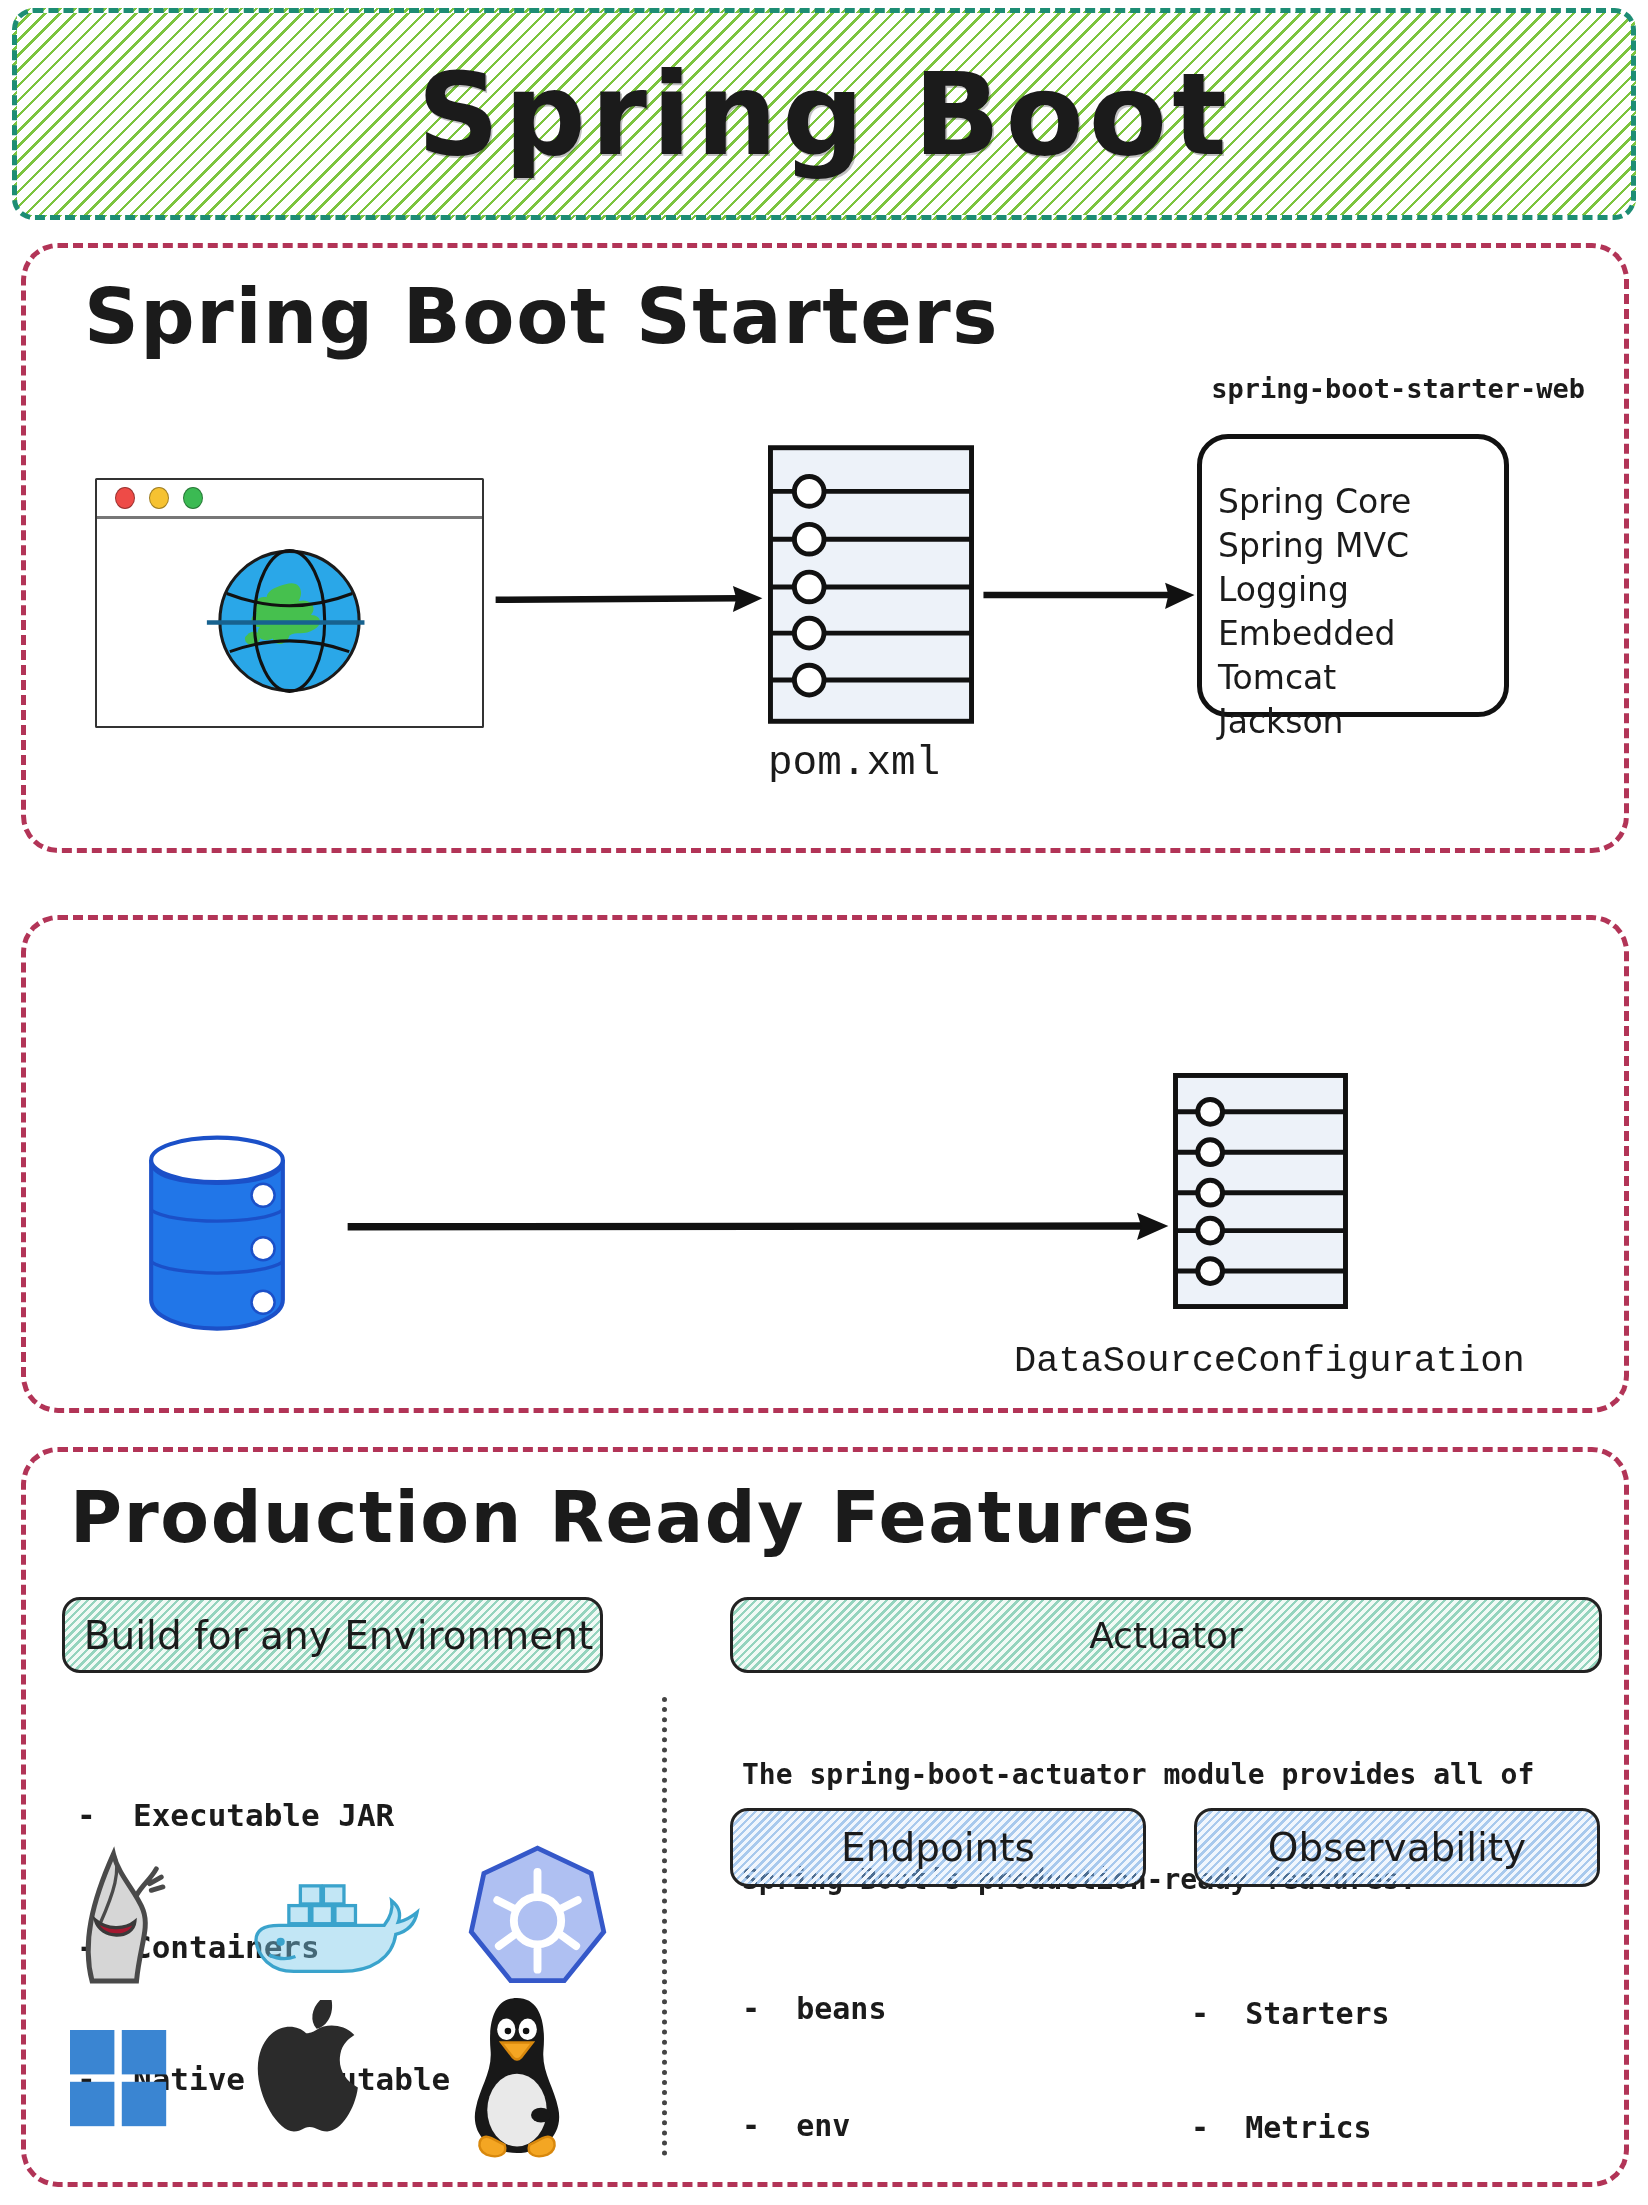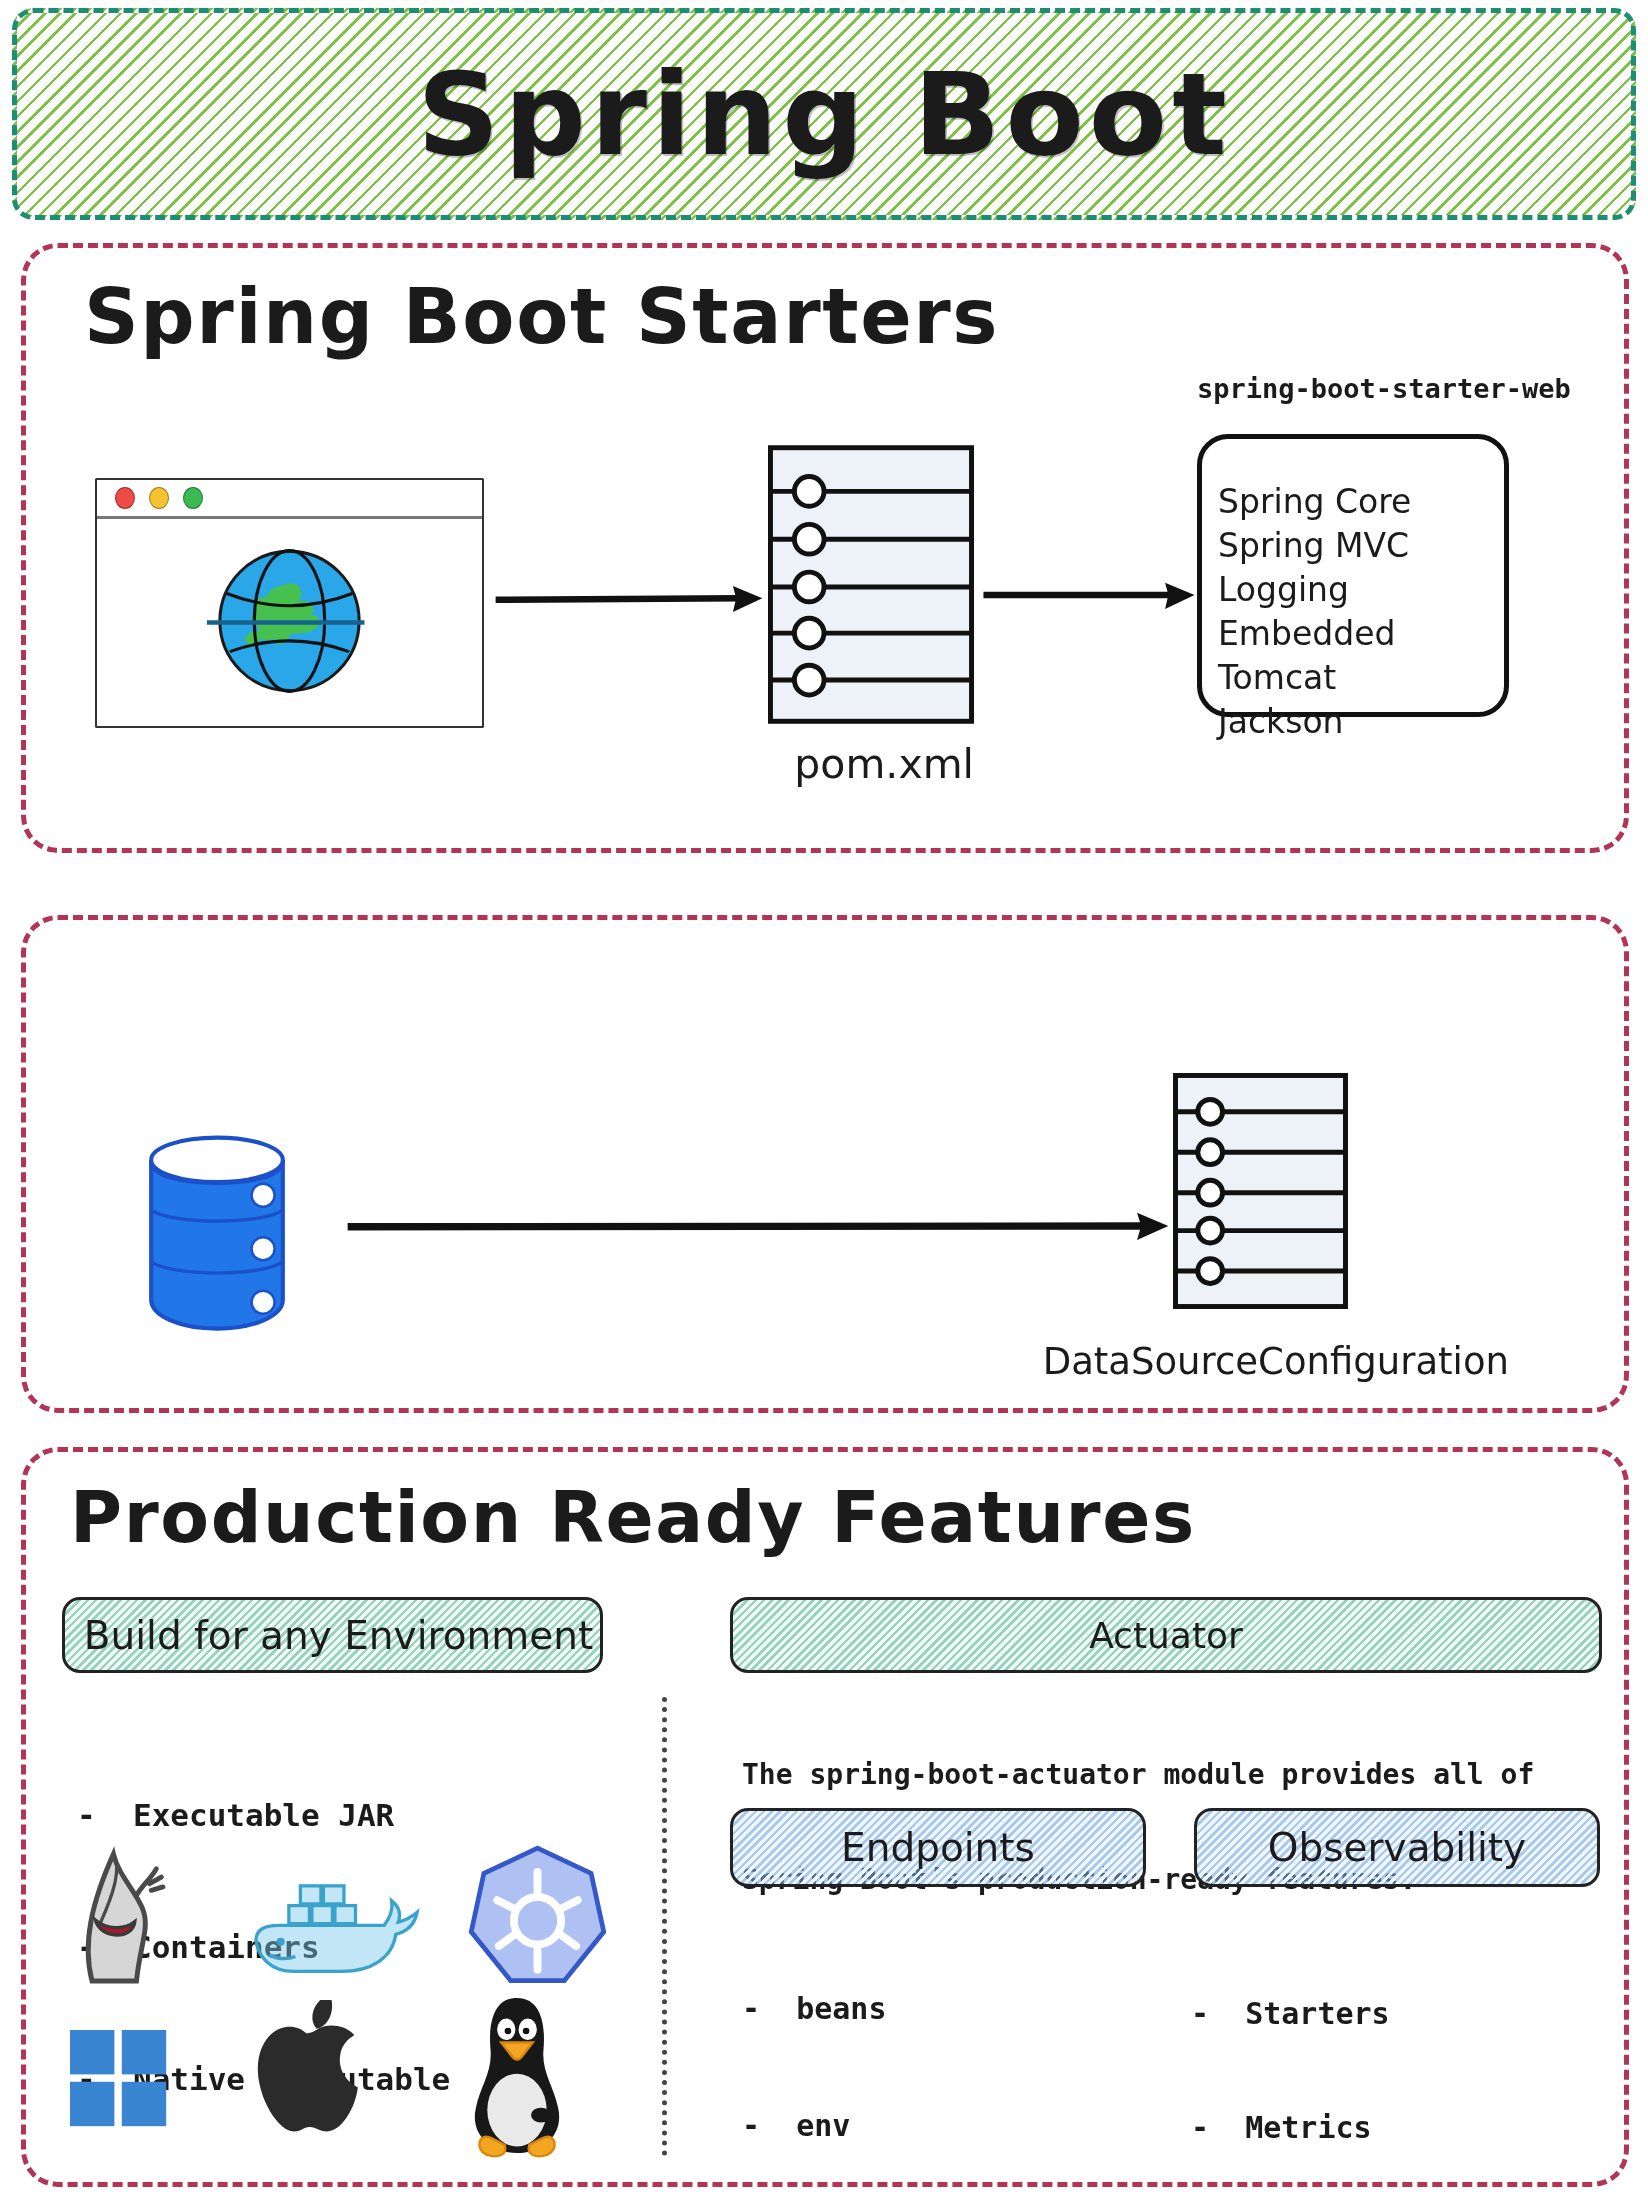--- a/index.html
+++ b/index.html
@@ -28,27 +28,27 @@
   #autoconfig-title{left:78px;top:960px;font-size:73px;}
   #production-title{left:70px;top:1476px;font-size:71px;}
 
   
   #browser{left:95px;top:478px;width:385px;height:246px;background:#fff;
     border:2.5px solid #333;border-radius:1.6px;}
   #browser .bar{height:36px;border-bottom:3.3px solid #777;display:flex;align-items:center;padding-left:18px;gap:14px;}
   #browser .dot{width:18px;height:20px;border-radius:50%;border:1.6px solid rgba(0,0,0,.35);}
 
   
-  .panel-label{font-size:41px;text-align:right;}
+  .panel-label{font-size:41px;text-align:left;font-family:Liberation Mono, monospace;}
 
   
   #starter-box{left:1197px;top:434px;width:312px;height:283px;background:#fff;
     border:5.8px solid #111;border-radius:31px;padding:41px 0 0 16px;box-sizing:border-box;}
   #starter-box .line{font-size:33px;line-height:44px;}
-  #starter-name{left:1197px;top:373px;width:388px;text-align:left;font-size:27px;}
+  #starter-name{left:1197px;top:373px;width:388px;text-align:right;font-size:27px;}
 
   
   .teal-box{border:3.3px solid #222;border-radius:18px;
     background:repeating-linear-gradient(135deg,#f1faf5 0 3.3px,rgba(77,183,146,.6) 3.3px 5.8px);
     display:flex;align-items:center;justify-content:center;}
   .blue-box{border:3.3px solid #222;border-radius:18px;
     background:repeating-linear-gradient(135deg,#f0f6fd 0 3.3px,rgba(110,165,225,.6) 3.3px 5.8px);
     display:flex;align-items:center;justify-content:center;}
   #build-box{left:62px;top:1597px;width:523px;height:70px;padding-left:12px;}
   #actuator-box{left:730px;top:1597px;width:866px;height:70px;}

